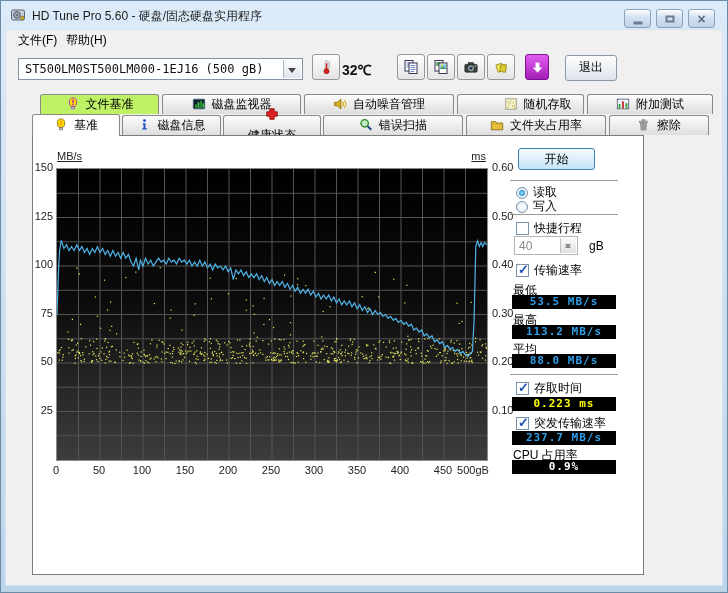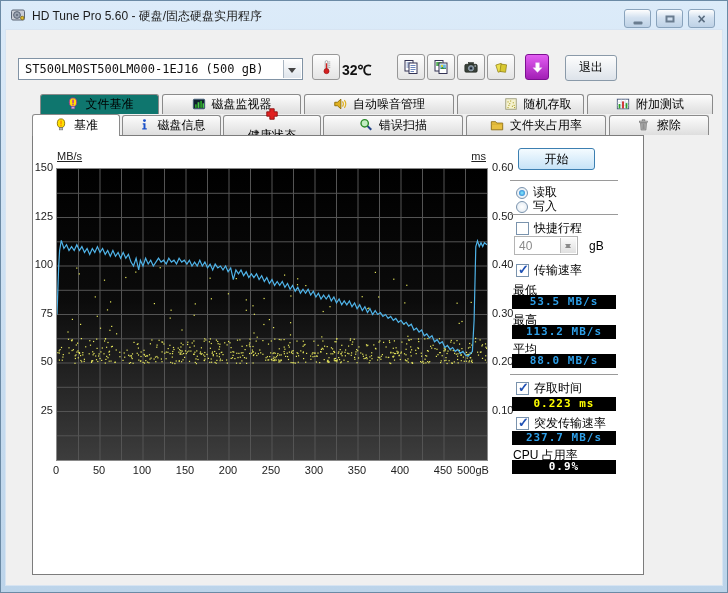--- a/index.html
+++ b/index.html
@@ -30,21 +30,21 @@
   .thermo-btn{left:306px;}
   .temp-text{position:absolute;left:336px;top:10px;font-size:14px;font-weight:bold;color:#111;}
   .tb1{left:391px;} .tb2{left:421px;} .tb3{left:451px;} .tb4{left:481px;}
   .tb-purple{left:519px;width:24px;background:linear-gradient(#e25ef2,#a21fb5);border:1px solid #7c1091;}
   .exit-btn{position:absolute;left:559px;top:5px;width:50px;height:24px;border:1px solid #8a9aa9;border-radius:3px;background:linear-gradient(#fdfdfd,#dde3ea);text-align:center;line-height:22px;font-size:12px;cursor:default;}
   .tool-btn svg, .title-icon svg{display:block;}
   
   .tab{position:absolute;height:20px;border:1px solid #8a8a8a;border-bottom:none;border-radius:3px 3px 0 0;background:linear-gradient(#fcfcfc,#dedede);box-sizing:border-box;display:flex;align-items:center;justify-content:center;gap:5px;font-size:12px;cursor:default;white-space:nowrap;}
   .tabrow1 .tab{top:64px;}
   .tabrow2 .tab{top:85px;}
-  .tab.sel1{background:#0f766e;}
+  .tab.sel1{background:#bef264;}
   .tab.active{top:84px;height:22px;background:#fff;z-index:5;}
   .tab .ic{width:15px;height:15px;flex:0 0 auto;}
   .tab .ic svg{display:block;}
   
   .panel{position:absolute;left:26px;top:105px;width:612px;height:440px;background:#fff;border:1px solid #7c7c7c;box-sizing:border-box;z-index:2;}
   .axis-unit{position:absolute;font-size:11px;color:#222;text-decoration:underline;}
   .unit-left{left:24px;top:14px;}
   .unit-right{left:420px;top:14px;width:33px;text-align:right;}
   .plot{position:absolute;left:23px;top:32px;width:430px;height:291px;background:linear-gradient(180deg,#000 0%,#0b0b0b 45%,#3d3d3d 100%);border:1px solid #8a8a8a;}
   .tick{position:absolute;font-size:11px;color:#222;white-space:nowrap;}
@@ -89,20 +89,24 @@
     <div class="winbtn btn-max">
         <div class="glyph glyph-max"></div>
       </div>
     <div class="winbtn btn-close">
         <div class="glyph glyph-close">×</div>
       </div>
   </div>
 
   <div class="client">
 
+    <div class="menubar">
+      <span class="menu-item menu-file">文件(F)</span>
+      <span class="menu-item menu-help">帮助(H)</span>
+    </div>
 
     <div class="toolbar">
       <div class="combo">
         <span class="combo-text">ST500LM0ST500LM000-1EJ16  (500 gB)</span>
         <div class="combo-btn">
             <div class="combo-arrow"></div>
           </div>
       </div>
       <div class="tool-btn thermo-btn">
           <span class="ic">

